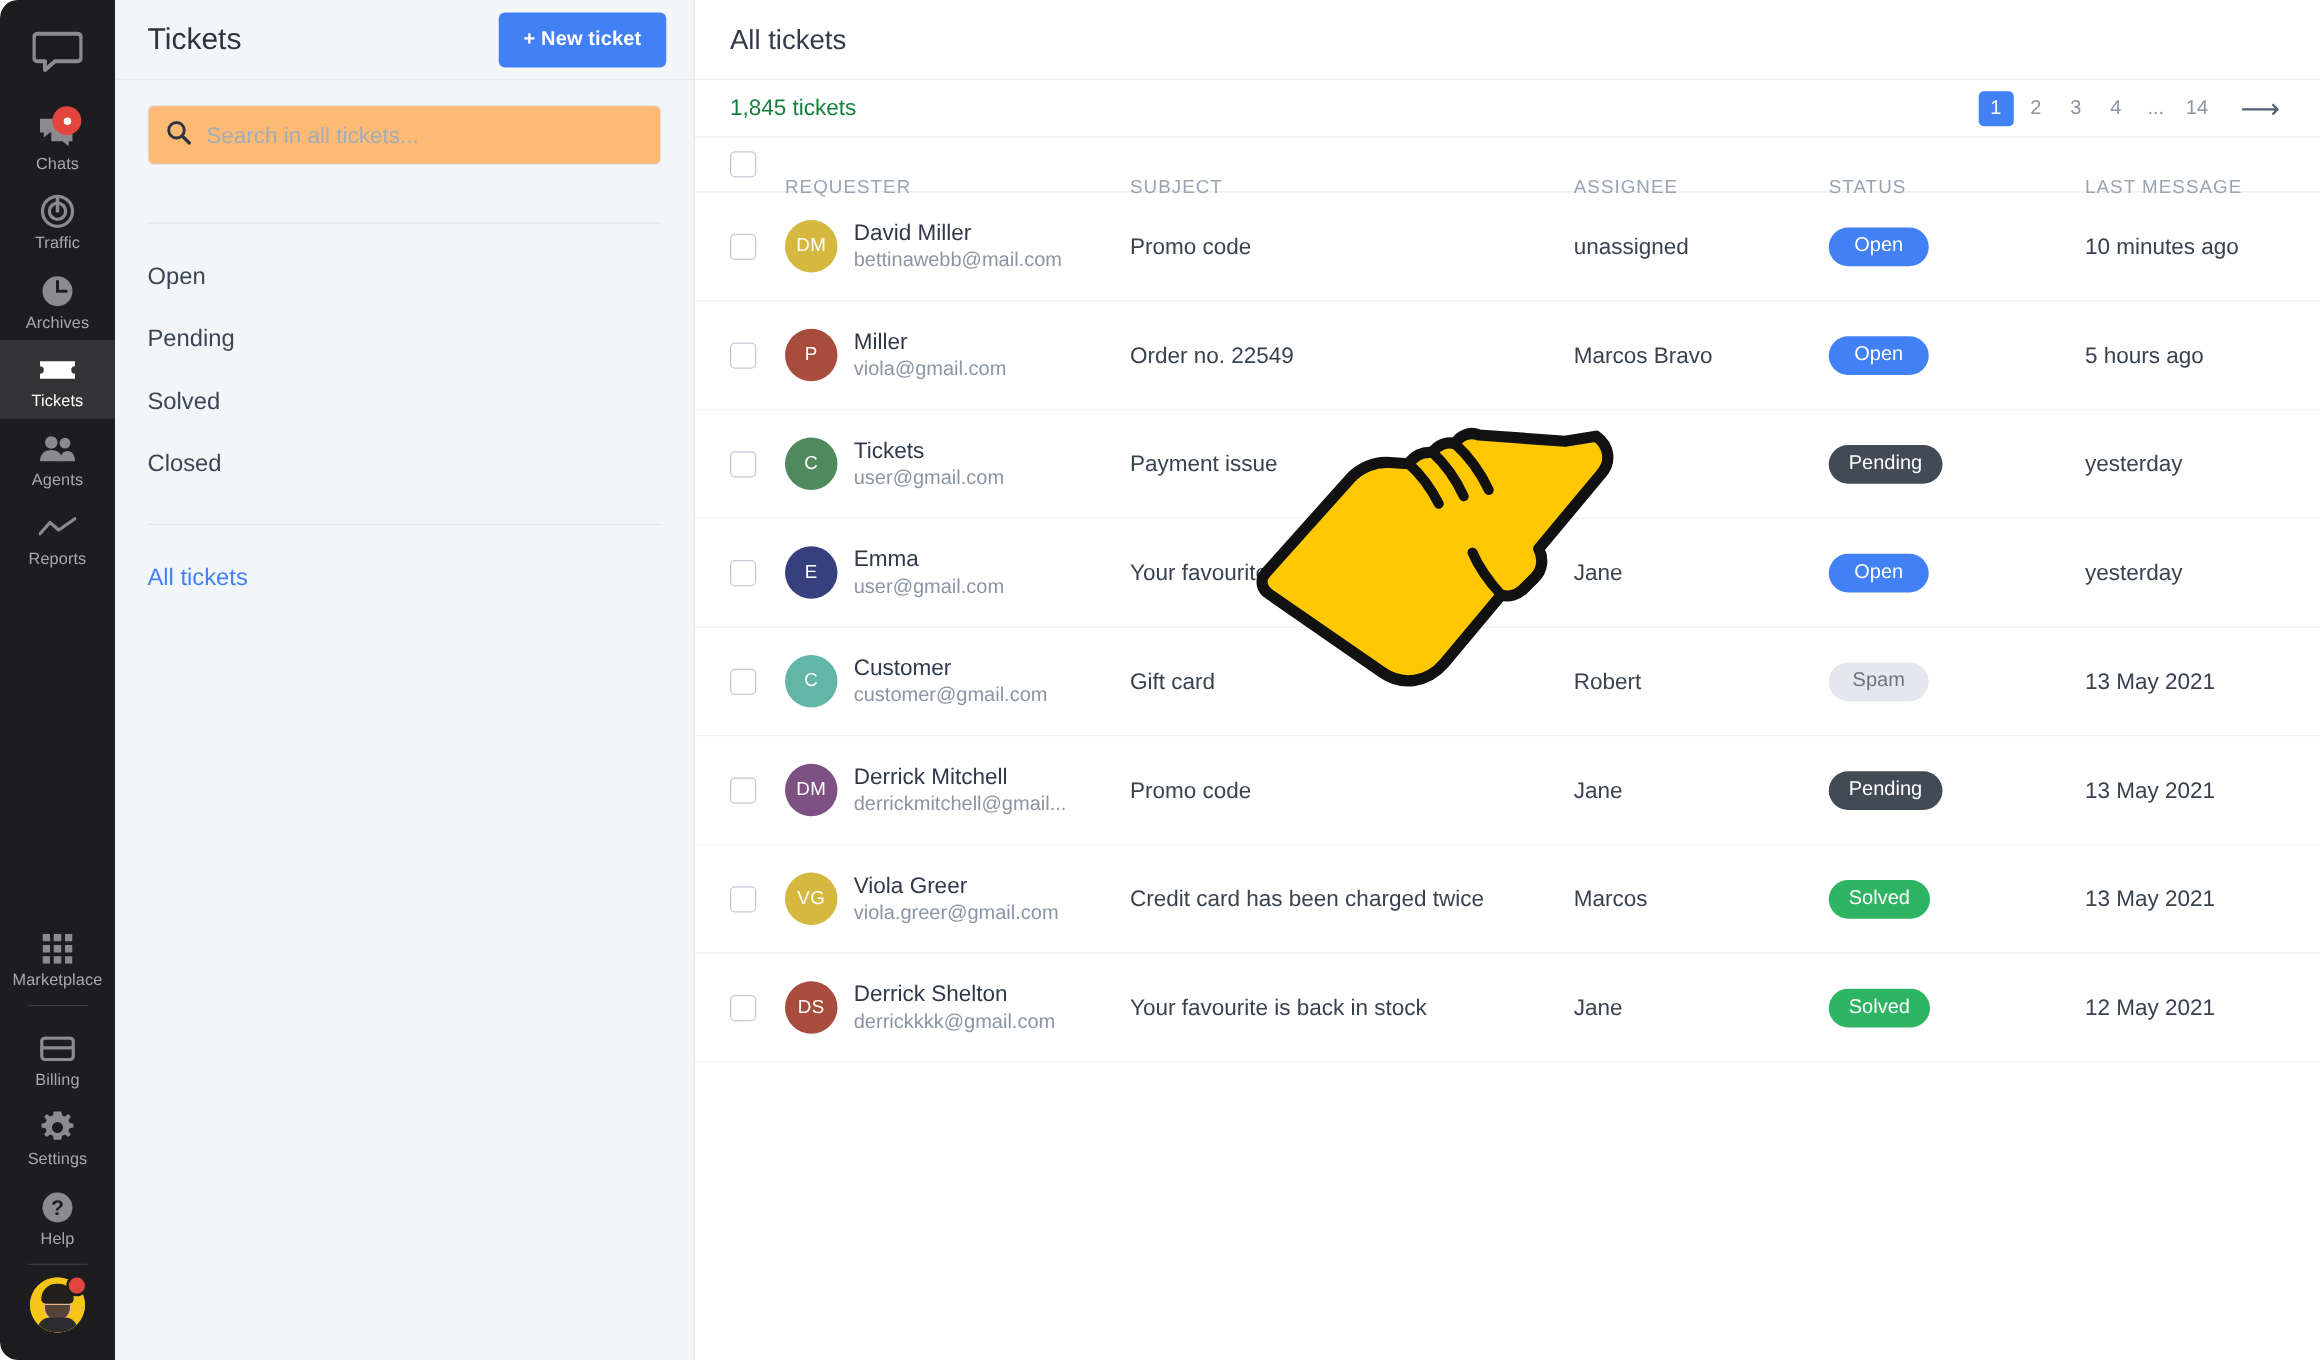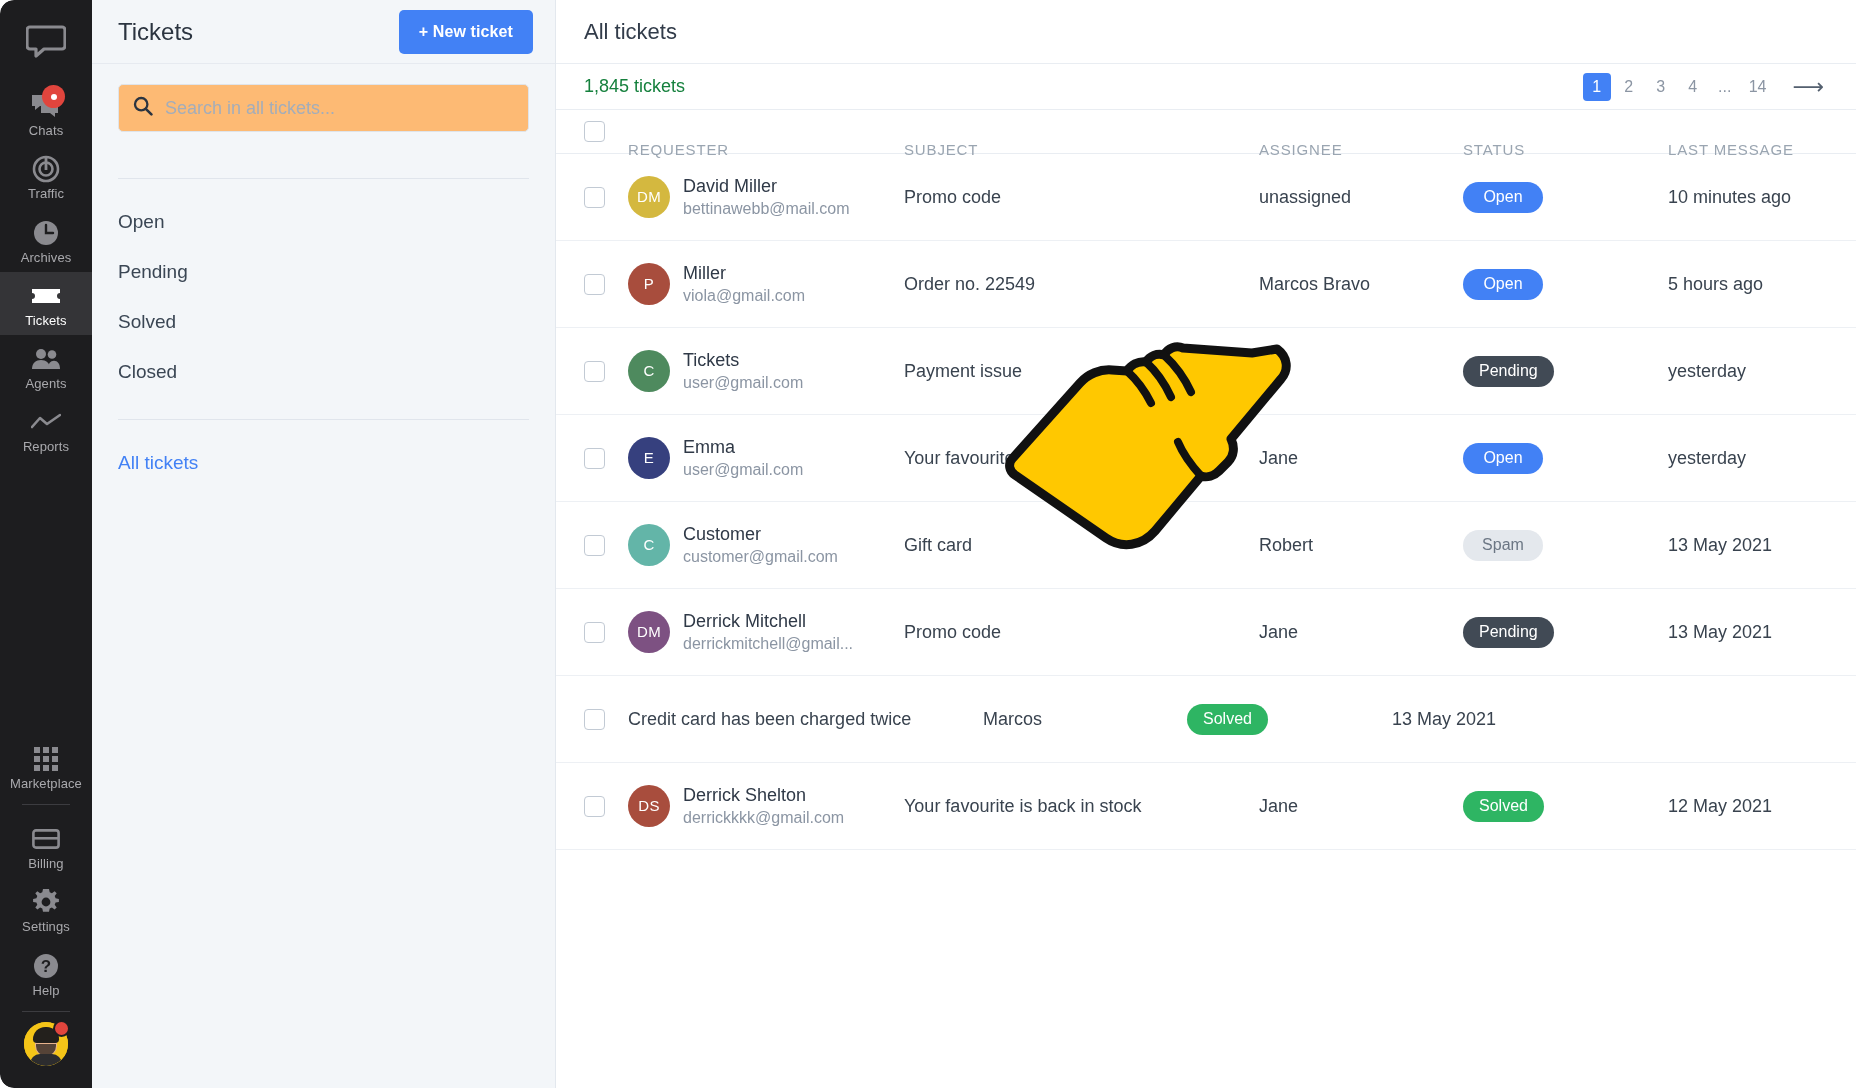--- a/index.html
+++ b/index.html
@@ -620,20 +620,29 @@
           <div class="c-stat">
             <span class="chip pending">Pending</span>
           </div>
           <div class="c-last">
             <span class="last">13 May 2021</span>
           </div>
         </div>
         <div class="row">
           <div class="c-check">
             <span class="cb"></span>
+          </div>
+          <div class="c-req">
+            <div class="req-cell">
+              <span class="avatar" style="background:#d4b83f">VG</span>
+              <span>
+                <span class="req-name" style="display:block">Viola Greer</span>
+                <span class="req-mail" style="display:block">viola.greer@gmail.com</span>
+              </span>
+            </div>
           </div>
           <div class="c-subj">
             <span class="subj">Credit card has been charged twice</span>
           </div>
           <div class="c-assn">
             <span class="assn">Marcos</span>
           </div>
           <div class="c-stat">
             <span class="chip solved">Solved</span>
           </div>

